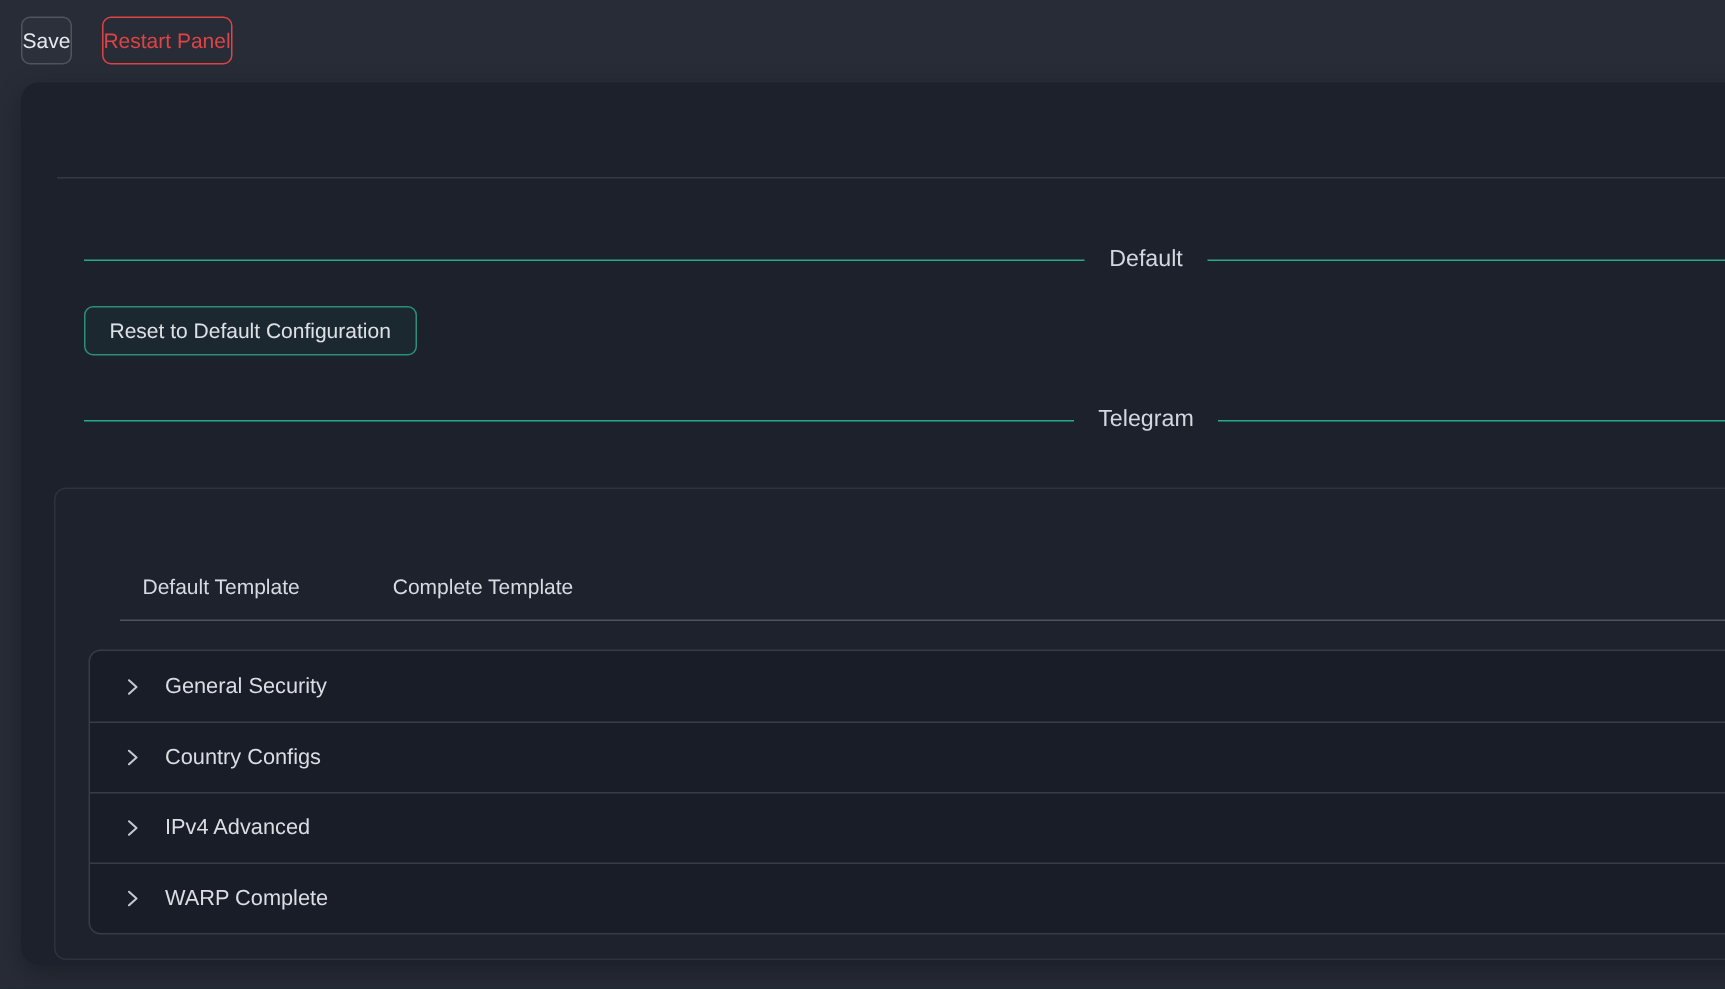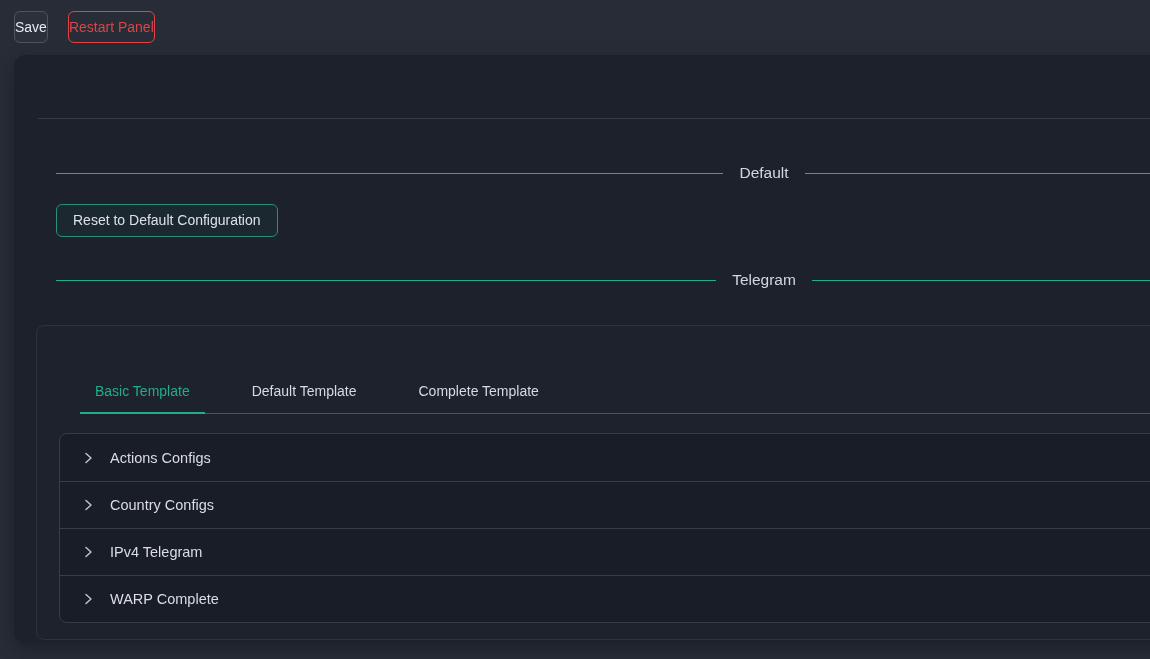--- a/index.html
+++ b/index.html
@@ -172,52 +172,51 @@
   <div class="divider templates">
     <span class="line"></span>
     <span class="title">Telegram</span>
     <span class="line"></span>
   </div>
 
   
   <div class="inner-card">
 
     <div class="inner-tabs">
-      <div class="tab active">Basic Template</div>
       <div class="tab">Default Template</div>
       <div class="tab">Complete Template</div>
     </div>
 
     <div class="accordion">
 
       <div class="acc-row">
         <span class="acc-chevron">
           <svg viewBox="0 0 12 12" fill="none" stroke="currentColor" stroke-width="1.4" stroke-linecap="round" stroke-linejoin="round">
               <path d="M4 1.5 L9 6 L4 10.5"></path>
             </svg>
         </span>
-        <span class="acc-label">Actions Configs</span>
+        <span class="acc-label">General Security</span>
       </div>
 
       <div class="acc-row">
         <span class="acc-chevron">
           <svg viewBox="0 0 12 12" fill="none" stroke="currentColor" stroke-width="1.4" stroke-linecap="round" stroke-linejoin="round">
               <path d="M4 1.5 L9 6 L4 10.5"></path>
             </svg>
         </span>
         <span class="acc-label">Country Configs</span>
       </div>
 
       <div class="acc-row">
         <span class="acc-chevron">
           <svg viewBox="0 0 12 12" fill="none" stroke="currentColor" stroke-width="1.4" stroke-linecap="round" stroke-linejoin="round">
               <path d="M4 1.5 L9 6 L4 10.5"></path>
             </svg>
         </span>
-        <span class="acc-label">IPv4 Telegram</span>
+        <span class="acc-label">IPv4 Advanced</span>
       </div>
 
       <div class="acc-row">
         <span class="acc-chevron">
           <svg viewBox="0 0 12 12" fill="none" stroke="currentColor" stroke-width="1.4" stroke-linecap="round" stroke-linejoin="round">
               <path d="M4 1.5 L9 6 L4 10.5"></path>
             </svg>
         </span>
         <span class="acc-label">WARP Complete</span>
       </div>

